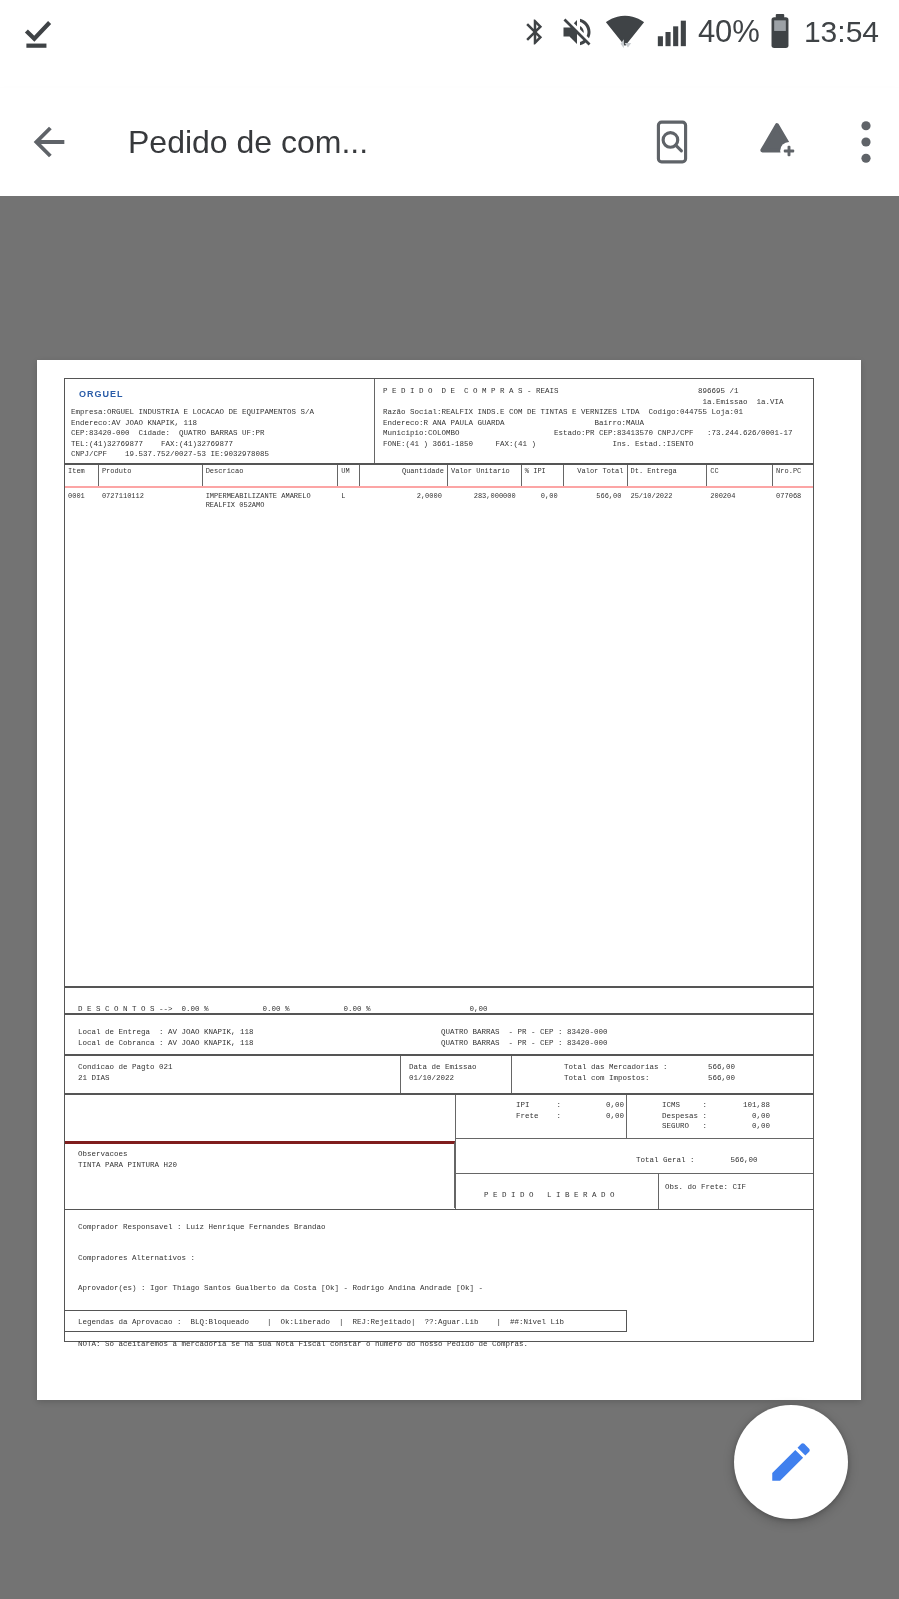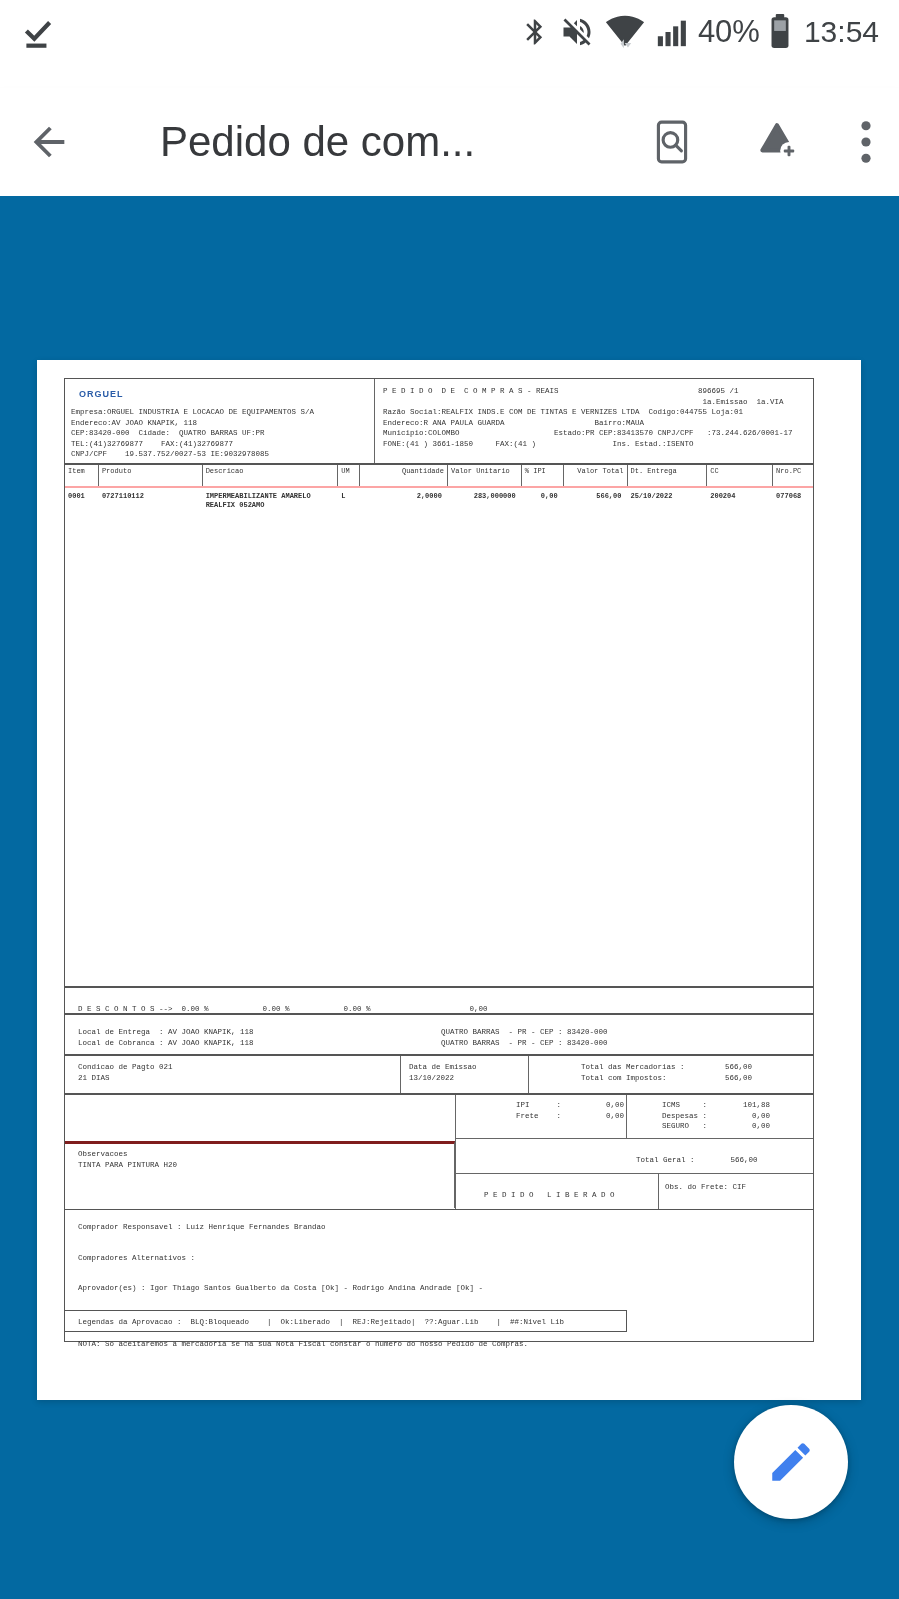--- a/index.html
+++ b/index.html
@@ -11,25 +11,25 @@
   .status-bar { height:88px; background:#fff; display:flex; align-items:flex-start;
                 padding:14px 20px 0 20px; }
   .sb-right { margin-left:auto; display:flex; align-items:center; gap:9px; }
   .sb-text { font-size:31px; color:#3f4346; letter-spacing:0; }
   .sb-time { font-size:30px; color:#3f4346; margin-left:4px; }
 
   
   .toolbar { height:108px; background:#fff; display:flex; align-items:center;
              padding:0 26px; box-shadow:0 1px 0 rgba(0,0,0,.10), 0 3px 6px rgba(0,0,0,.06); }
   .tb-btn { background:none; border:none; padding:0; cursor:pointer; display:flex; align-items:center; }
-  .tb-title { font-size:42px; color:#37393c; margin-left:88px; white-space:nowrap; overflow:hidden; }
+  .tb-title { font-size:32px; color:#37393c; margin-left:56px; white-space:nowrap; overflow:hidden; }
   .tb-actions { margin-left:auto; display:flex; align-items:center; gap:58px; }
 
   
-  .content { position:relative; width:899px; height:1403px; background:#0369a1; overflow:hidden; }
+  .content { position:relative; width:899px; height:1403px; background:#737373; overflow:hidden; }
   .page { position:absolute; left:37px; top:164px; width:824px; height:1040px;
           background:#fff; box-shadow:0 2px 6px rgba(0,0,0,.16); }
 
   .doc { position:absolute; left:27px; top:18px; width:750px; height:964px;
          border:1px solid #555; color:#3a3a3a;
          font-family:"Liberation Mono", monospace; }
   .pl { white-space:pre; font:7.5px/10.5px "Liberation Mono", monospace; color:#333; }
 
   .hdr { display:flex; height:84px; overflow:hidden; }
   .hdr-left { width:310px; border-right:1px solid #666; padding:7px 4px 0 6px; overflow:hidden; }
@@ -40,30 +40,30 @@
   .thead { display:flex; border-top:2px solid #555; border-bottom:2px solid #fca5a5; height:25px; }
   .thead .c { border-right:1px solid #666; padding:2px 3px 0 3px; overflow:hidden; }
   .thead .c:last-child { border-right:none; }
   .c { font:7px/9px "Liberation Mono", monospace; color:#333; }
   .c0{width:34px} .c1{width:104px} .c2{width:136px} .c3{width:22px} .c4{width:88px}
   .c5{width:74px} .c6{width:42px} .c7{width:64px} .c8{width:80px} .c9{width:66px} .c10{width:40px}
   .ar{text-align:right} .ac{text-align:left}
 
   .items { height:498px; overflow:hidden; }
   .trow { display:flex; padding-top:4px; }
-  .trow .c { padding:0 6px 0 3px;font-weight:bold; }
+  .trow .c { padding:0 6px 0 3px; }
 
   .descontos { border-top:2px solid #555; height:27px; padding:16px 0 0 13px; overflow:hidden; }
 
   .locais { border-top:2px solid #555; height:41px; padding-top:12px; overflow:hidden; }
   .lrow { display:grid; grid-template-columns:363px auto; padding-left:13px; }
 
   .cond { border-top:2px solid #555; height:39px; display:flex; overflow:hidden; }
   .cond1 { width:335px; padding:6px 0 0 13px; }
-  .cond2 { width:129px; border-left:1px solid #666; border-right:1px solid #666; padding:6px 0 0 8px; }
+  .cond2 { width:112px; border-left:1px solid #666; border-right:1px solid #666; padding:6px 0 0 8px; }
   .cond3 { flex:1; padding:6px 0 0 52px; }
 
   .complex { border-top:2px solid #555; height:116px; position:relative; overflow:hidden; }
   .taxbox { position:absolute; left:390px; top:0; width:359px; height:44px;
             border-left:1px solid #666; border-bottom:1px solid #666; display:flex; }
   .tax-l { width:170px; padding:5px 0 0 60px; }
   .tax-r { flex:1; border-left:1px solid #666; padding:5px 0 0 35px; }
   .obsbox { position:absolute; left:0; top:46px; width:390px; height:67px;
             border-top:3px solid #7f1d1d; border-right:1px solid #666; padding:5px 0 16px 13px; }
   .tgeral { position:absolute; left:390px; top:44px; width:359px; height:35px;
@@ -226,21 +226,21 @@
           </div>
         </div>
 
         <div class="cond">
           <div class="cond1">
             <div class="pl">Condicao de Pagto 021</div>
             <div class="pl">21 DIAS</div>
           </div>
           <div class="cond2">
             <div class="pl">Data de Emissao</div>
-            <div class="pl">13/10/2022</div>
+            <div class="pl">01/10/2022</div>
           </div>
           <div class="cond3">
             <div class="pl">Total das Mercadorias :         566,00</div>
             <div class="pl">Total com Impostos:             566,00</div>
           </div>
         </div>
 
         <div class="complex">
           <div class="taxbox">
             <div class="tax-l">

